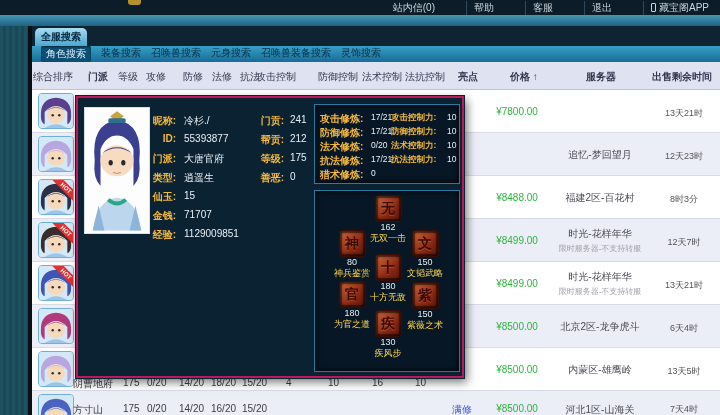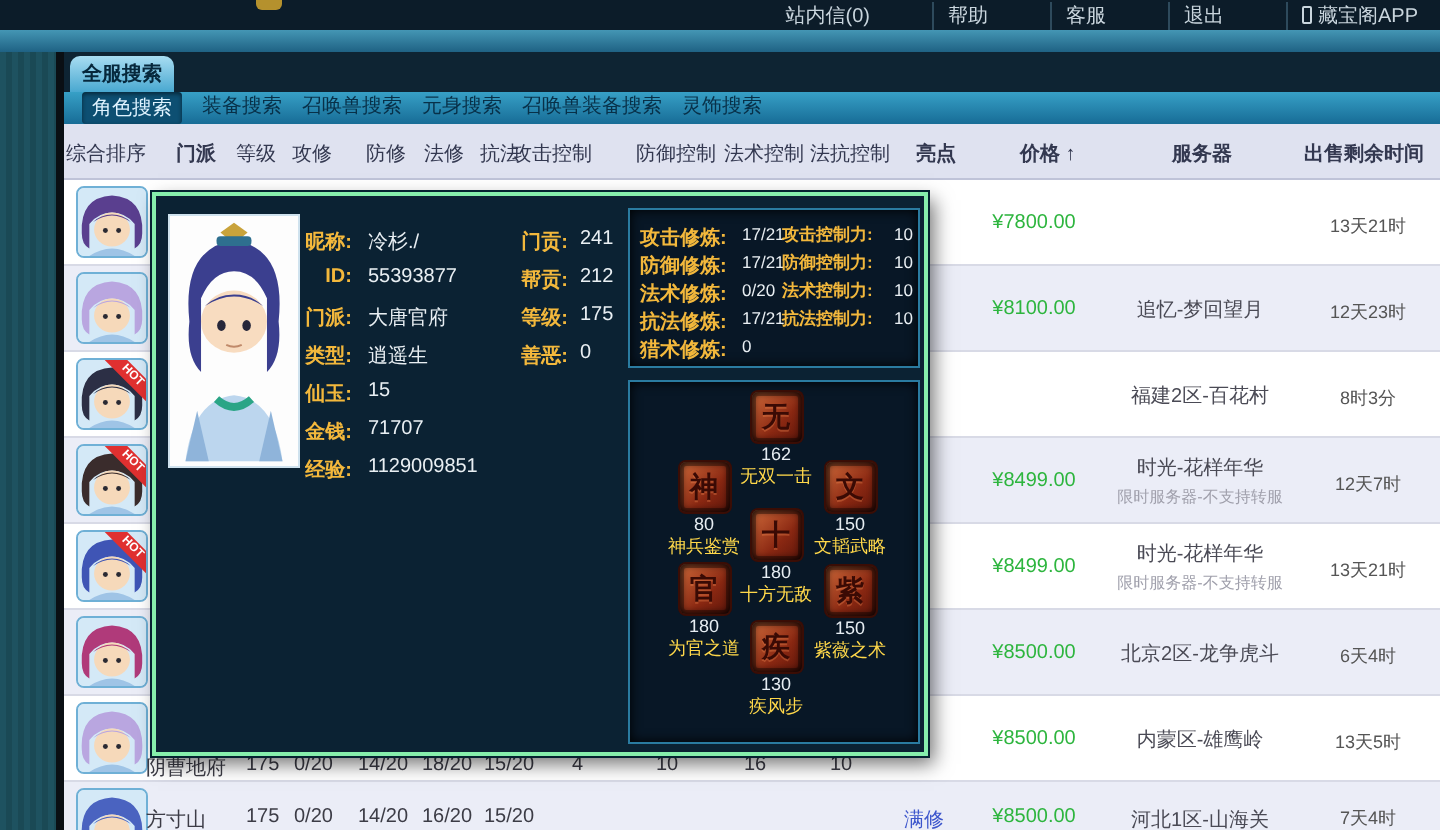--- a/index.html
+++ b/index.html
@@ -60,21 +60,21 @@
   .p-link { position:absolute; top:12px; font-size:10px; color:#3c55cc; cursor:pointer; white-space:nowrap; }
   .p-price { position:absolute; left:425px; width:120px; top:12px; text-align:center; color:#2db53e; font-size:10px; }
   .p-server { position:absolute; left:478px; width:180px; top:12px; text-align:center; color:#4a4a55; font-size:10px; }
   .p-time { position:absolute; left:608px; width:88px; top:12px; text-align:center; color:#555; font-size:9px; }
   
   .r0 .av{--hair:#5a3f8f} .r1 .av{--hair:#b9a6e0} .r2 .av{--hair:#2c2f45}
   .r3 .av{--hair:#3a2c2c} .r4 .av{--hair:#3f55b5} .r5 .av{--hair:#b03a7a}
   .r6 .av{--hair:#b9a6e0} .r7 .av{--hair:#4a63c0}
   
   .popup { position:absolute; left:76px; top:96px; width:388px; height:282px; z-index:10;
-    background:#0b2233; border:2px solid #86efac;
+    background:#0b2233; border:2px solid #be185d;
     box-shadow:0 0 0 1px #052330, 3px 4px 9px rgba(0,0,0,.55); }
   .portrait { position:absolute; left:6px; top:9px; width:66px; height:127px;
     background:#fdfdfd; border:1px solid #cfe2ee; }
   .plabel { position:absolute; width:44px; text-align:right; color:#f3b83c; font-size:10px; font-weight:bold; white-space:nowrap; }
   .pval { position:absolute; color:#e9eff3; font-size:10px; white-space:nowrap; }
   .colA-l { left:54px; } .colA-v { left:106px; }
   .colB-l { left:162px; } .colB-v { left:212px; }
   .ipanel { position:absolute; left:236px; background:#081726; border:1px solid #2a7ba0;
     box-shadow:inset 0 0 6px #000; }
   .cult { top:6px; width:146px; height:80px; }
@@ -171,34 +171,34 @@
         <span class="price">¥7800.00</span>
         <span class="time">13天21时</span>
       </div>
 
       <div class="trow even r1" style="top:43px">
         <div class="avwrap">
             <svg class="av">
               <use href="#avsym"></use>
             </svg>
           </div>
-        <span class="price">¥8100.00</span>
         <div class="servbox">
             <span class="server">追忆-梦回望月</span>
           </div>
         <span class="time">12天23时</span>
       </div>
 
       <div class="trow odd r2" style="top:86px">
         <div class="avwrap">
             <svg class="av">
               <use href="#avsym"></use>
             </svg>
           <span class="hot">HOT</span>
           </div>
+        <span class="price">¥8488.00</span>
         <div class="servbox">
             <span class="server">福建2区-百花村</span>
           </div>
         <span class="time">8时3分</span>
       </div>
 
       <div class="trow even r3" style="top:129px">
         <div class="avwrap">
             <svg class="av">
               <use href="#avsym"></use>

